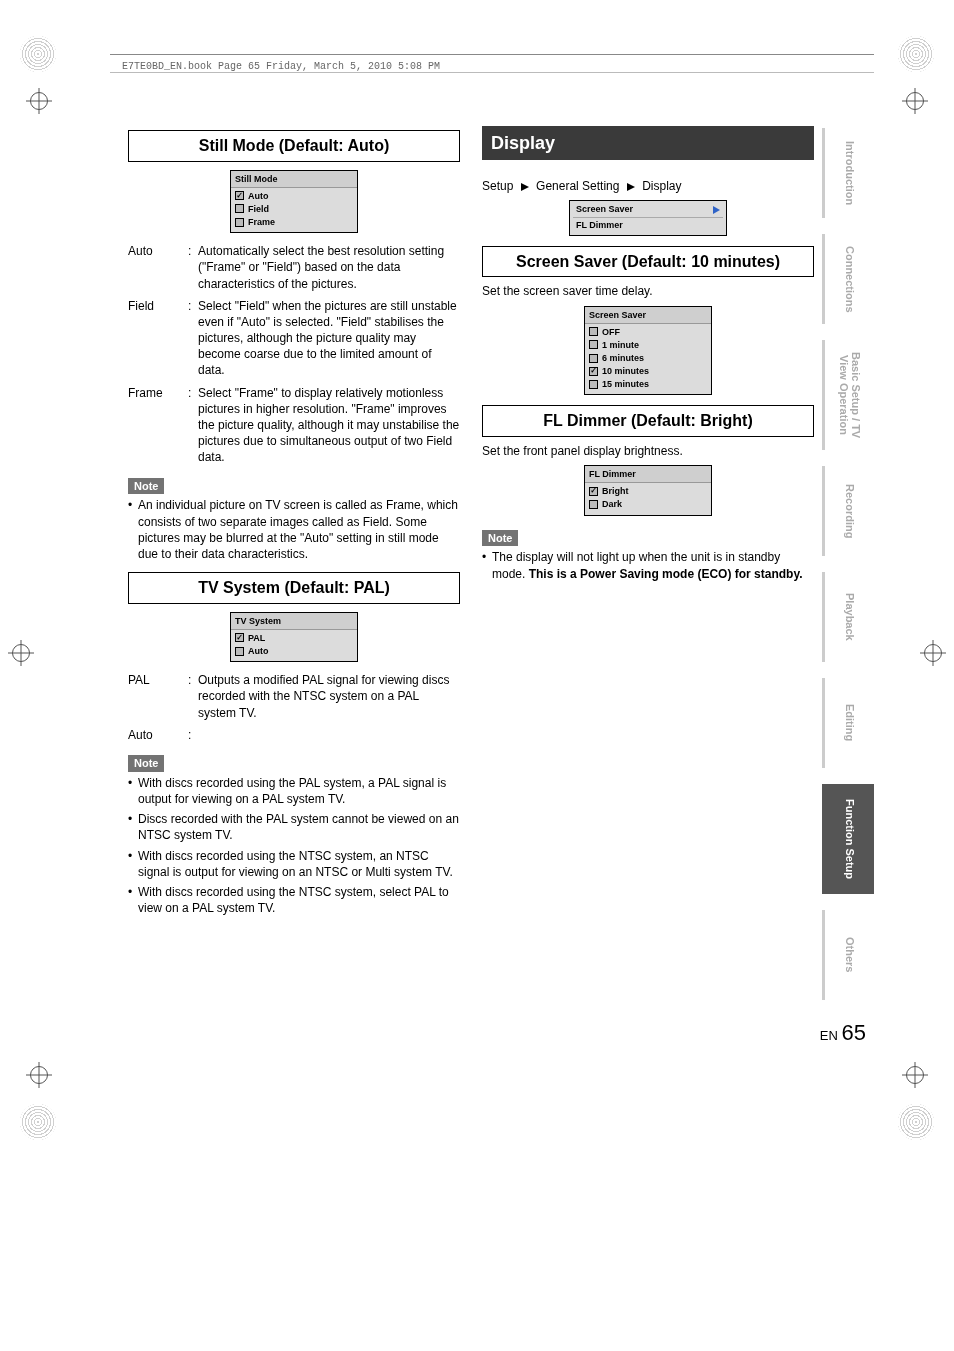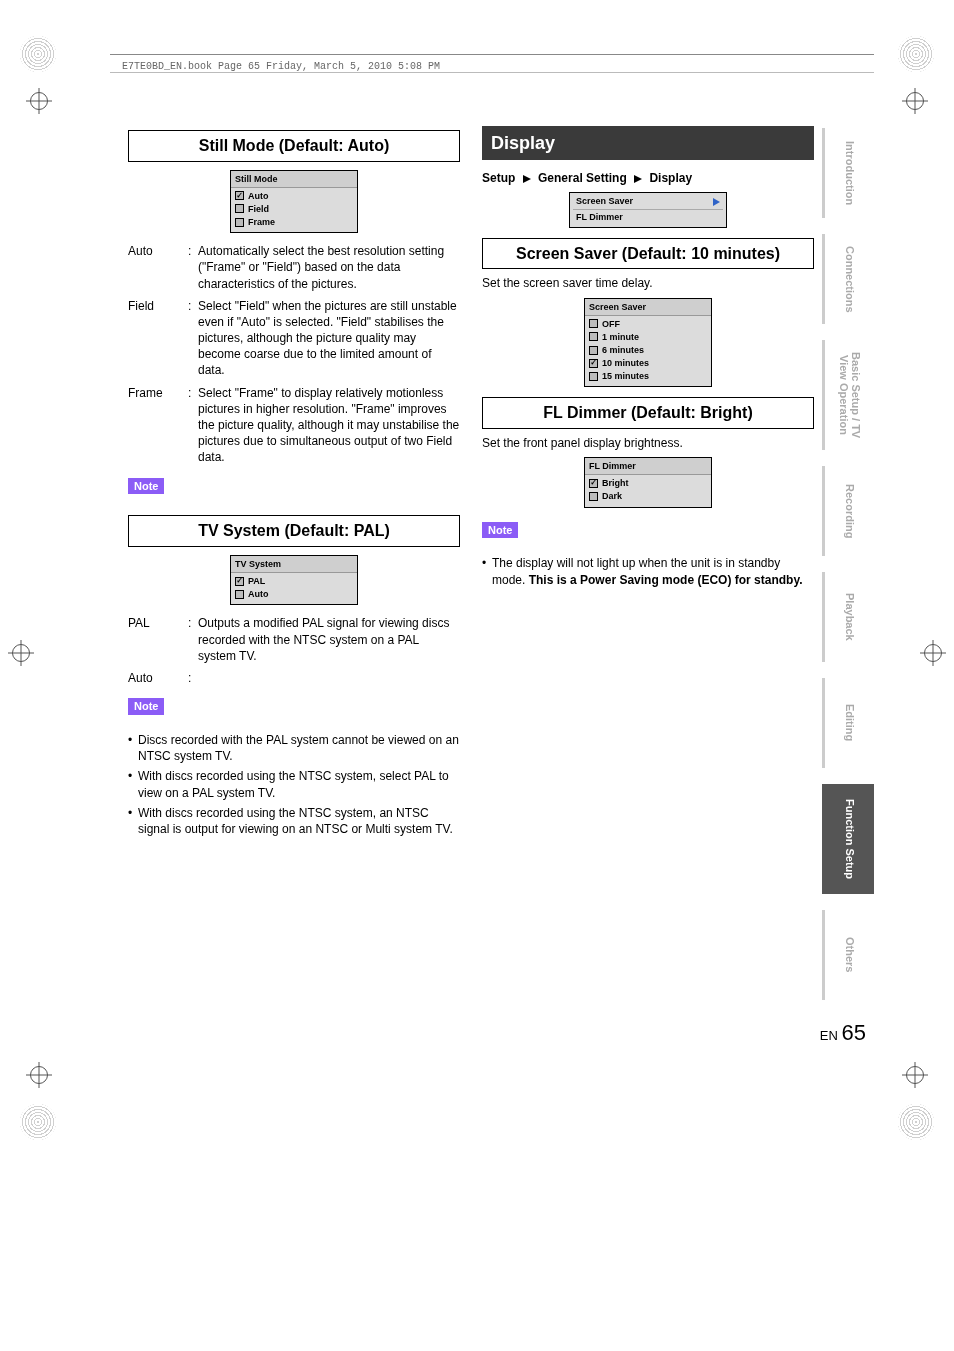--- a/index.html
+++ b/index.html
@@ -100,31 +100,31 @@
   .play-tri {
     width:0; height:0; border-left:7px solid #2f63c7; border-top:4px solid transparent; border-bottom:4px solid transparent;
   }
   .def-list { margin: 0 0 8px; }
   .def-list .row { display:flex; margin-bottom:6px; }
   .def-list .term { width:60px; flex-shrink:0; }
   .def-list .colon { width:10px; flex-shrink:0; }
   .def-list .desc { flex:1; }
   .note-label {
     display:inline-block;
-    background:#8b5cf6;
+    background:#737373;
     color:#fff;
     font-weight:bold;
     padding:1px 6px;
     font-size:11px;
-    margin: 4px 0 17px;
+    margin: 4px 0 3px;
   }
   ul.bullets { margin:0 0 10px; padding-left: 0; list-style:none; }
   ul.bullets li { position:relative; padding-left:10px; margin-bottom:4px; }
   ul.bullets li::before { content:"•"; position:absolute; left:0; }
-  .breadcrumb { margin: 10px 0 6px; font-weight: bold; }
+  .breadcrumb { margin: 18px 0 6px; }
   .bc-arrow { display:inline-block; width:0; height:0; border-left:8px solid #000; border-top:4px solid transparent; border-bottom:4px solid transparent; vertical-align:middle; margin:0 4px; }
   .desc-line { margin-bottom:6px; }
   .bold { font-weight:bold;text-align:right; }
   
   .sidetabs {
     position:absolute;
     top: 128px;
     right: 80px;
     width: 52px;
     display:flex;
@@ -236,20 +236,23 @@
             <div class="desc">Select "Field" when the pictures are still unstable even if "Auto" is selected. "Field" stabilises the pictures, although the picture quality may become coarse due to the limited amount of data.</div>
           </div>
           <div class="row">
             <div class="term">Frame</div>
             <div class="colon">:</div>
             <div class="desc">Select "Frame" to display relatively motionless pictures in higher resolution. "Frame" improves the picture quality, although it may unstabilise the pictures due to simultaneous output of two Field data.</div>
           </div>
         </div>
 
       <div class="note-label">Note</div>
+      <ul class="bullets" id="still-mode-notes">
+          <li>An individual picture on TV screen is called as Frame, which consists of two separate images called as Field. Some pictures may be blurred at the "Auto" setting in still mode due to their data characteristics.</li>
+        </ul>
 
       <div class="section-title-boxed">TV System (Default: PAL)</div>
 
       <div class="menu-box simple">
         <div class="mb-title">TV System</div>
         <div class="mb-body" id="tv-system-opts">
             <div class="mb-row">
               <span class="chk on">✓</span>
               <span>PAL</span>
             </div>
@@ -267,23 +270,24 @@
             <div class="desc">Outputs a modified PAL signal for viewing discs recorded with the NTSC system on a PAL system TV.</div>
           </div>
           <div class="row">
             <div class="term">Auto</div>
             <div class="colon">:</div>
           </div>
         </div>
 
       <div class="note-label">Note</div>
       <ul class="bullets" id="tv-system-notes">
+          <li>With discs recorded using the PAL system, a PAL signal is output for viewing on a PAL system TV.</li>
           <li>Discs recorded with the PAL system cannot be viewed on an NTSC system TV.</li>
+          <li>With discs recorded using the NTSC system, an NTSC signal is output for viewing on an NTSC or Multi system TV.</li>
           <li>With discs recorded using the NTSC system, select PAL to view on a PAL system TV.</li>
-          <li>With discs recorded using the NTSC system, an NTSC signal is output for viewing on an NTSC or Multi system TV.</li>
         </ul>
     </div>
 
     <div class="col">
       <div class="section-title-inverted">Display</div>
 
       <div class="breadcrumb">
         <span>Setup</span>
         <span class="bc-arrow"></span>
         <span>General Setting</span>

